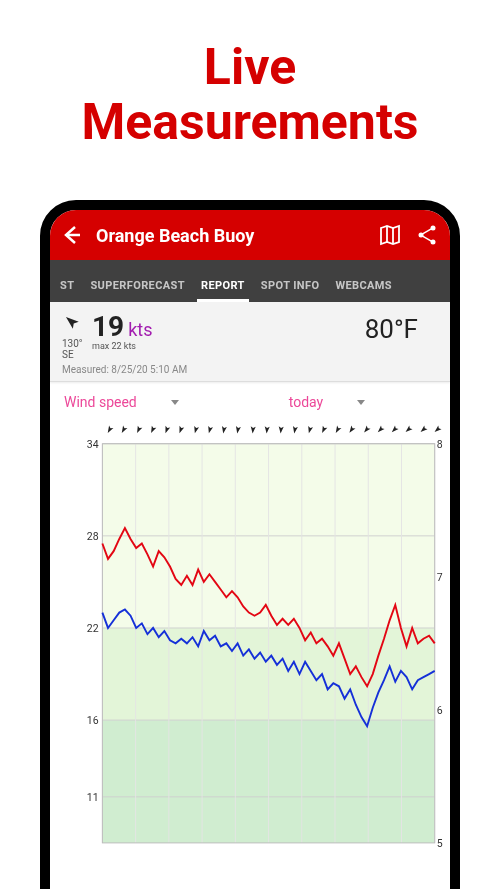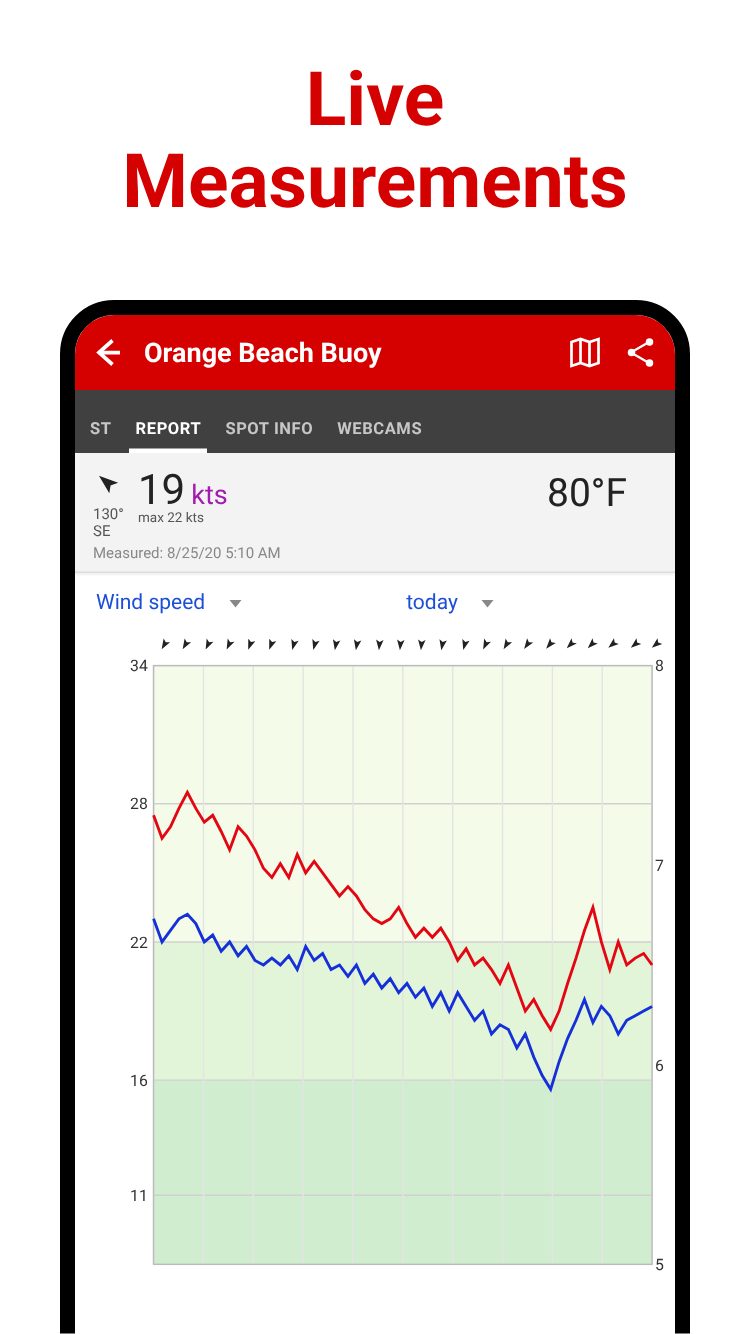--- a/index.html
+++ b/index.html
@@ -87,42 +87,42 @@
     display: flex;
     align-items: flex-start;
     gap: 4px;
     margin-top: 2px;
     flex-direction: column;
   }
   .arrow-svg { width: 22px; height: 22px; }
   .dir-text { font-size: 10px; color: #555; line-height: 1.1; }
   .wind-block { margin-left: 8px; }
   .wind-main { display: flex; align-items: baseline; gap: 4px; }
-  .wind-val { font-size: 28px; font-weight: 400; color: #222; }
+  .wind-val { font-size: 28px; font-weight: 700; color: #222; }
   .wind-unit { font-size: 18px; color: #a21caf; }
   .wind-max { font-size: 9px; color: #555; margin-top: -2px; }
   .temp-block {
     margin-left: auto;
     padding-right: 20px;
     padding-top: 4px;
   }
   .temp-val { font-size: 26px; color: #222; }
   .measured { font-size: 10px; color: #888; margin-top: 4px; }
   
   .selectors {
     display: flex;
     padding: 12px 14px 6px;
     gap: 40px;
   }
   .sel {
     display: flex;
     align-items: center;
-    gap: 6px;
+    gap: 24px;
     font-size: 14px;
-    color: #1d4ed8;
+    color: #ec4899;
   }
   .sel .caret {
     width: 0; height: 0;
     border-left: 4px solid transparent;
     border-right: 4px solid transparent;
     border-top: 5px solid #888;
     margin-left: 10px;
   }
   .sel2 { margin-left: 70px; }
   
@@ -184,20 +184,21 @@
         <circle cx="17" cy="5" r="2.5"></circle>
           <circle cx="5" cy="12" r="2.5"></circle>
           <circle cx="17" cy="19" r="2.5"></circle>
         <rect x="5" y="11" width="14" height="1.5" transform="rotate(-30 5 12)"></rect>
         <rect x="5" y="11.5" width="14" height="1.5" transform="rotate(30 5 12)"></rect>
       </svg>
     </div>
 
     <div class="tabs">
       <div class="tab">ST</div>
+      <div class="tab">SUPERFORECAST</div>
       <div class="tab active">REPORT</div>
       <div class="tab">SPOT INFO</div>
       <div class="tab">WEBCAMS</div>
     </div>
 
     <div class="summary">
       <div class="summary-top">
         <div class="arrow-block">
           <svg class="arrow-svg" viewBox="0 0 24 24">
             <g transform="rotate(-50 12 12)">

